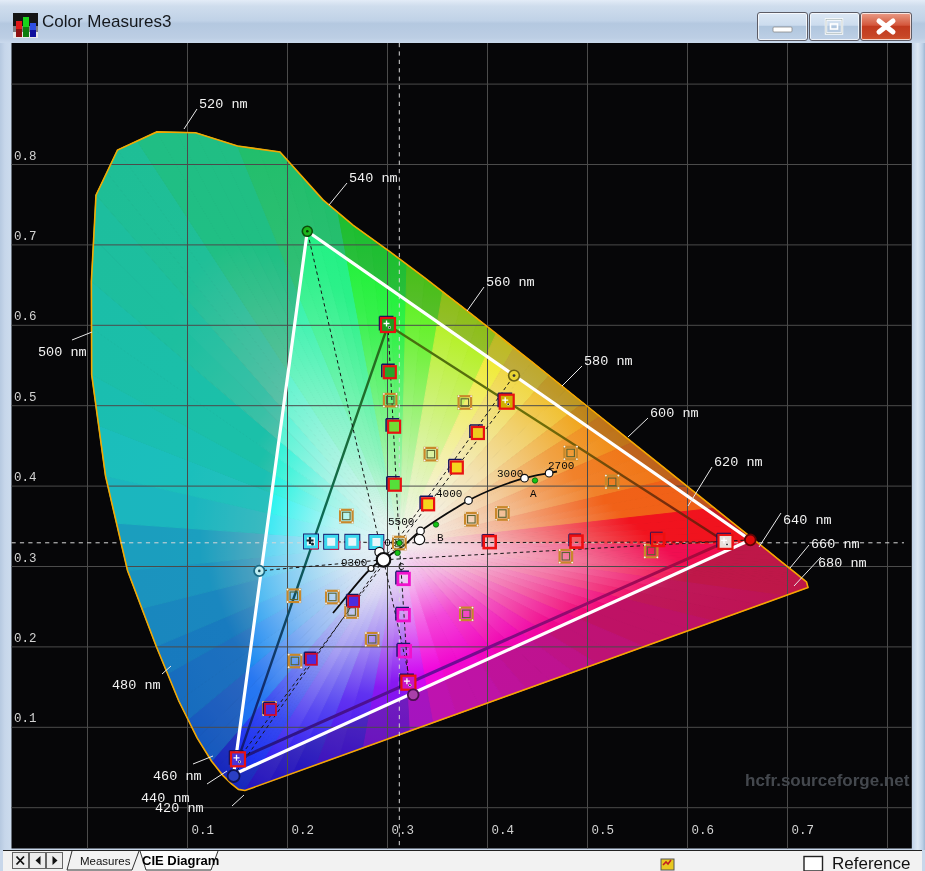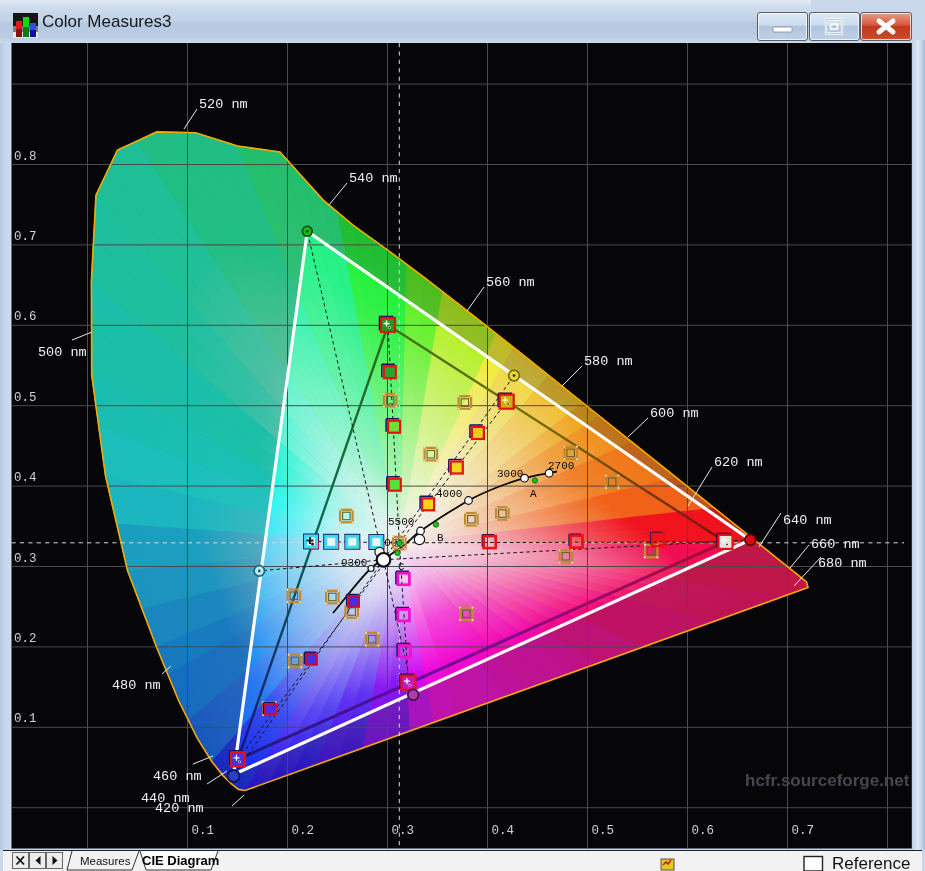--- a/index.html
+++ b/index.html
@@ -1,16 +1,16 @@
 <!DOCTYPE html>
 <html><head><meta charset="utf-8"><style>
 html,body{margin:0;padding:0;width:925px;height:871px;overflow:hidden;
  font-family:"Liberation Sans",sans-serif;background:#c8d7ea;}
 #win{position:absolute;inset:0;}
-#titlebar{position:absolute;left:0;top:0;width:811px;height:43px;
+#titlebar{position:absolute;left:0;top:0;width:925px;height:43px;
  background:linear-gradient(#e3ecf7 0%,#cfdded 14%,#c0d2e7 48%,#b4c8e0 55%,#bccee4 88%,#cad9ec 100%);}
 #titlebar .tx{position:absolute;left:42px;top:12px;font-size:17px;color:#15181c;}
 .wbtn{position:absolute;top:12px;height:26.5px;border:1px solid #5c5c66;border-radius:3px;
  background:linear-gradient(#dce8f5 0%,#ccdcee 45%,#b0c6de 50%,#bed0e6 100%);box-shadow:inset 0 0 0 1px rgba(255,255,255,.75);}
 #bmin{left:757px;width:49px;}
 #bmax{left:809px;width:49px;}
 #bclose{left:860px;width:50px;background:linear-gradient(#eb9c88 0%,#e08169 18%,#d4573c 45%,#c23a1e 50%,#c64526 85%,#d2552f 100%);}
 svg text{white-space:pre;}
 .ax{font:12.5px "Liberation Mono",monospace;fill:#d2d2d2;}
 .wl{font:13.5px "Liberation Mono",monospace;fill:#f2f2f2;}

